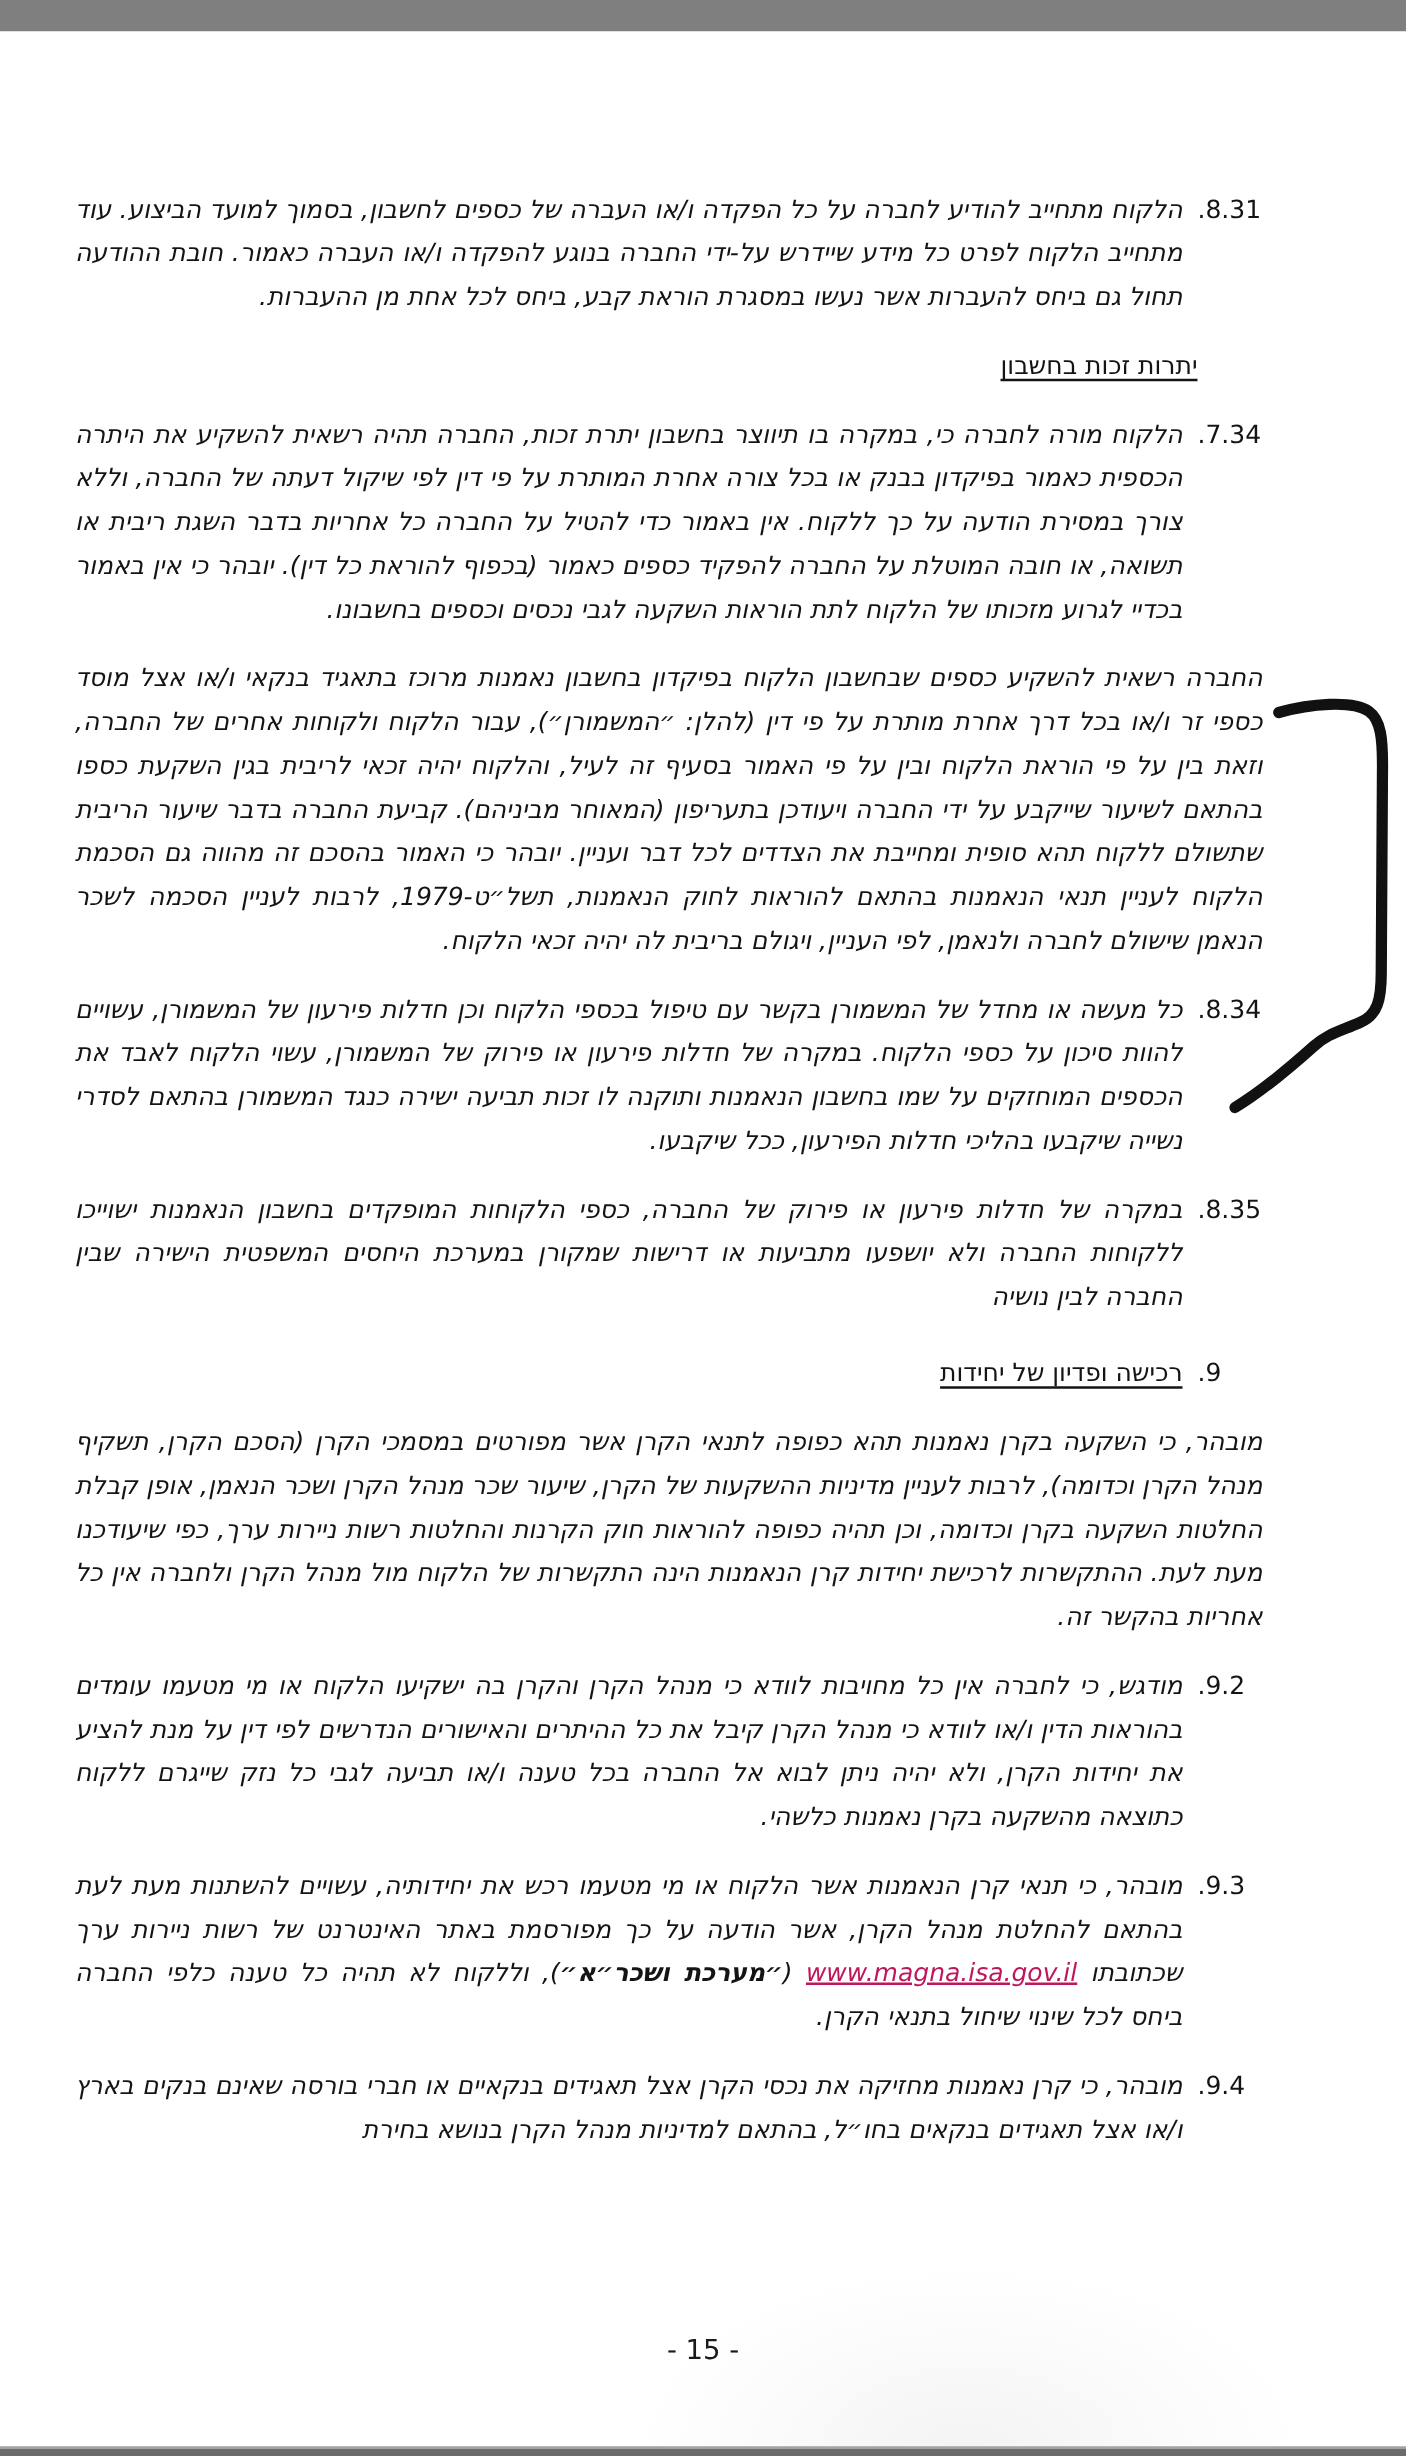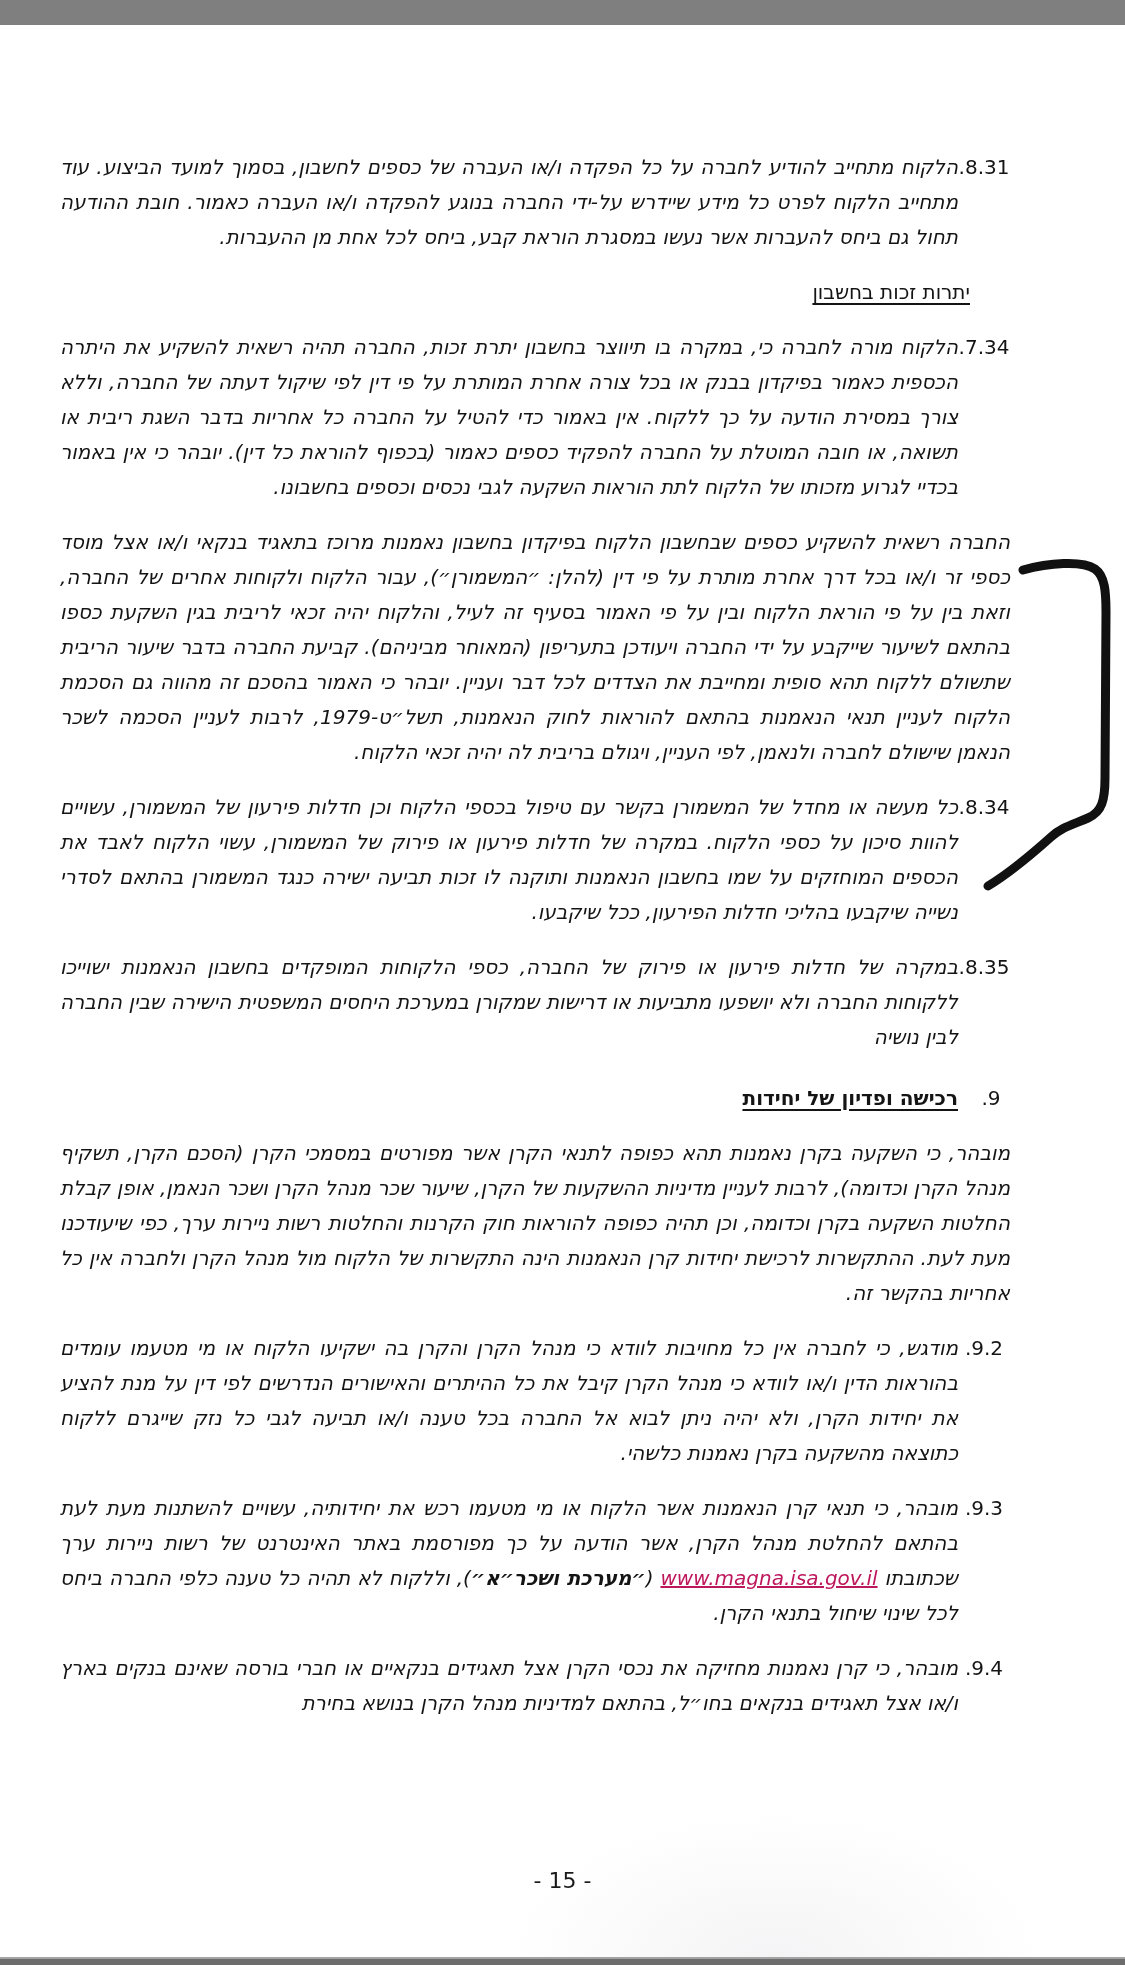--- a/index.html
+++ b/index.html
@@ -28,41 +28,42 @@
     position:absolute;top:150px;right:115px;left:60px;
     direction:rtl;
     font-size:20px;line-height:35px;
   }
   .clause{
     display:flex;direction:rtl;
     margin:0 0 20px 0;
   }
   .clause-num{
     flex:0 0 52px;
-    text-align:center;
+    text-align:left;
     white-space:nowrap;
+    margin-left:12px;
   }
   .clause-text{
     flex:1;
     text-align:justify;
     text-justify:inter-word;
     font-style:italic;
   }
   .subheading{
-    margin:6px 40px 20px 0;
+    margin:6px 52px 20px 0;
     text-decoration:underline;
     text-underline-offset:4px;
   }
   .section-row{
     display:flex;direction:rtl;
     margin:6px -14px 20px 0;
   }
   .section-title{
     flex:1;
-    font-weight:bold;
+    font-weight:normal;
     text-decoration:underline;
     text-underline-offset:4px;
   }
   .link{
     color:#be185d;
     text-decoration:underline;
     unicode-bidi:isolate;
   }
   .footer-page-number{
     position:absolute;top:1868px;left:0;width:100%;

